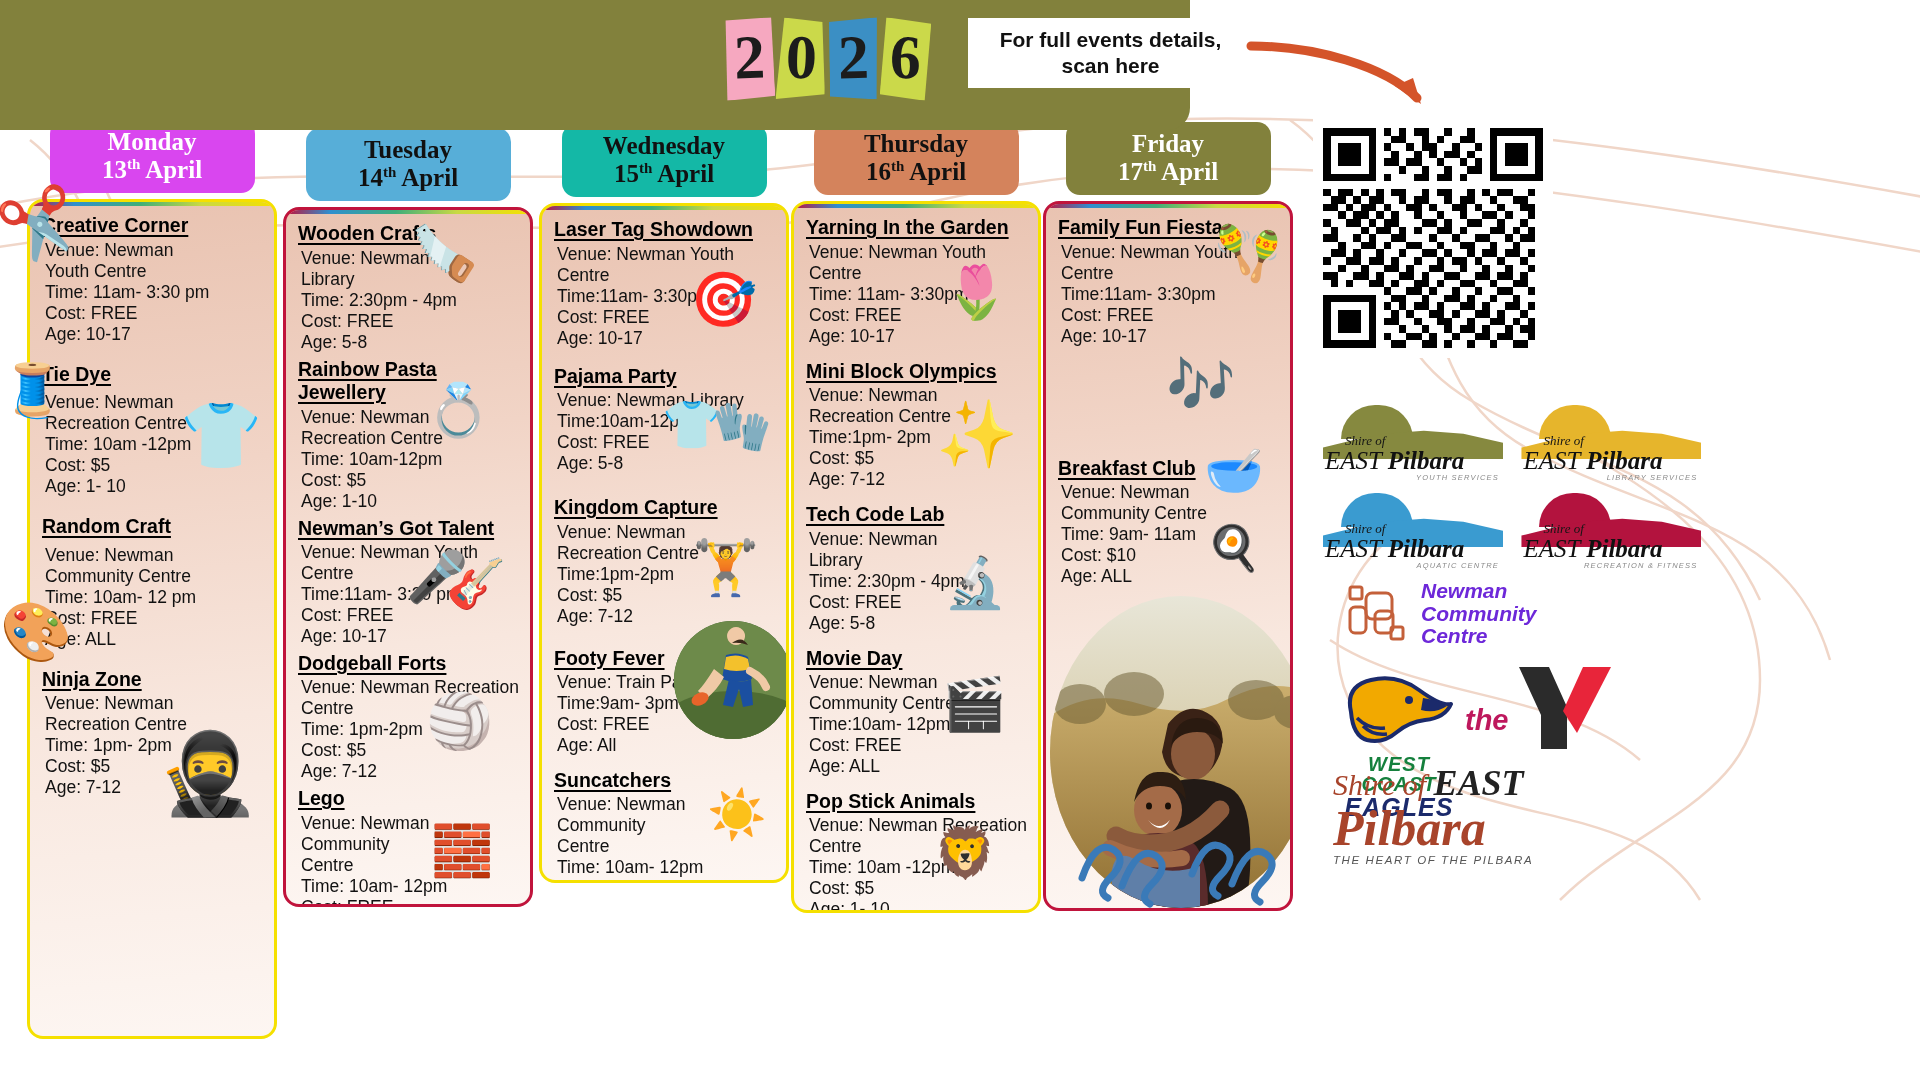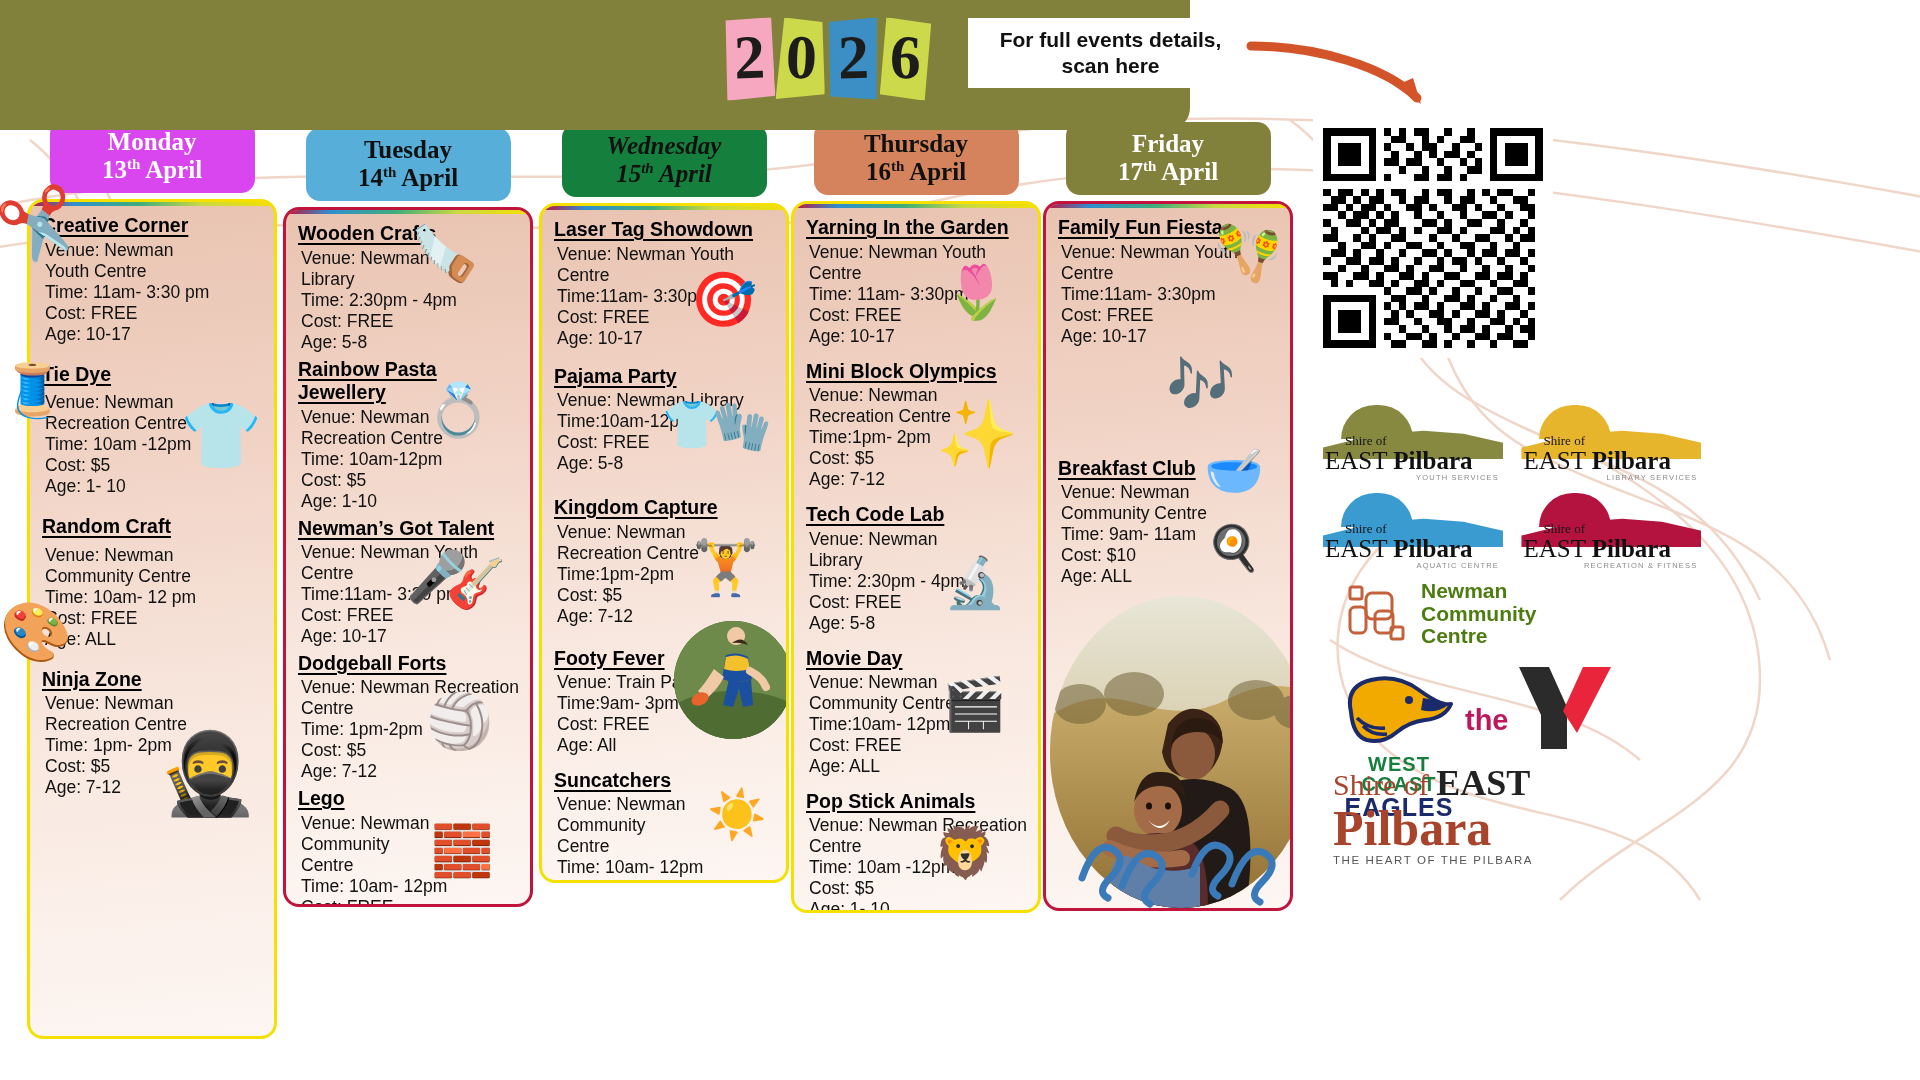--- a/index.html
+++ b/index.html
@@ -93,26 +93,26 @@
 
   
   #col-mon{ left:27px; }
   #col-tue{ left:283px; top:8px; }
   #col-wed{ left:539px; top:4px; }
   #col-thu{ left:791px; top:2px; }
   #col-fri{ left:1043px; top:2px; }
 
   .h-mon{ background:#d946ef; color:#fff; }
   .h-tue{ background:#57aed8; color:#111; }
-  .h-wed{ background:#15803d; color:#111;font-style:italic; }
+  .h-wed{ background:#14b8a6; color:#111; }
   .h-thu{ background:#d4835c; color:#111; }
   .h-fri{ background:#82813c; color:#fff; }
 
   
-  .rail{ position:absolute; left:1305px; top:0; width:615px; height:1080px; z-index:4; }
+  .rail{ position:absolute; left:1305px; top:0; width:615px; height:1080px; z-index:4;font-style:italic; }
 
   .qr{ position:absolute; left:8px; top:118px; width:240px; height:240px; background:#fff; padding:10px; }
 
   .logo-grid{ position:absolute; left:18px; top:405px; width:420px; }
   .pilbara{ position:relative; width:180px; height:78px; display:inline-block; margin:0 14px 6px 0; }
   .pilbara .hill{
     position:absolute; left:18px; top:0; width:72px; height:34px;
     border-radius:36px 36px 0 0;
   }
   .pilbara .sweep{
@@ -127,21 +127,21 @@
     position:absolute; left:2px; top:42px; font-family:"Liberation Serif",serif;
     font-size:25px; color:#111; z-index:2; white-space:nowrap;
   }
   .pilbara .main b{ font-weight:bold; }
   .pilbara .sub{
     position:absolute; right:4px; top:68px; font-size:7.5px;
     letter-spacing:1.2px; color:#8a8a8a;
   }
 
   .ncc{ position:absolute; left:42px; top:580px; display:flex; align-items:center; gap:12px; }
-  .ncc-text{ font-weight:bold; font-size:21px; color:#4d7c0f; line-height:1.08; }
+  .ncc-text{ font-weight:bold; font-size:21px; color:#6d28d9; line-height:1.08; }
 
   .eagles{ position:absolute; left:30px; top:672px; width:128px; text-align:center; }
   .eagles .wc{ font-weight:bold; font-size:20px; color:#15803d; letter-spacing:1px; line-height:1; }
   .eagles .eg{ font-weight:bold; font-size:25px; color:#1b2a6b; letter-spacing:1px; line-height:1.05; }
 
   .ylogo{ position:absolute; left:160px; top:665px; display:flex; align-items:center; gap:8px; }
   .ytext{ font-weight:bold; font-size:29px; color:#be185d;margin-top:24px; }
 
   .bigshire{ position:absolute; left:28px; top:762px; width:260px; }
   .bigshire .l1{ font-family:"Liberation Serif",serif; font-size:30px; color:#a8442b; }

